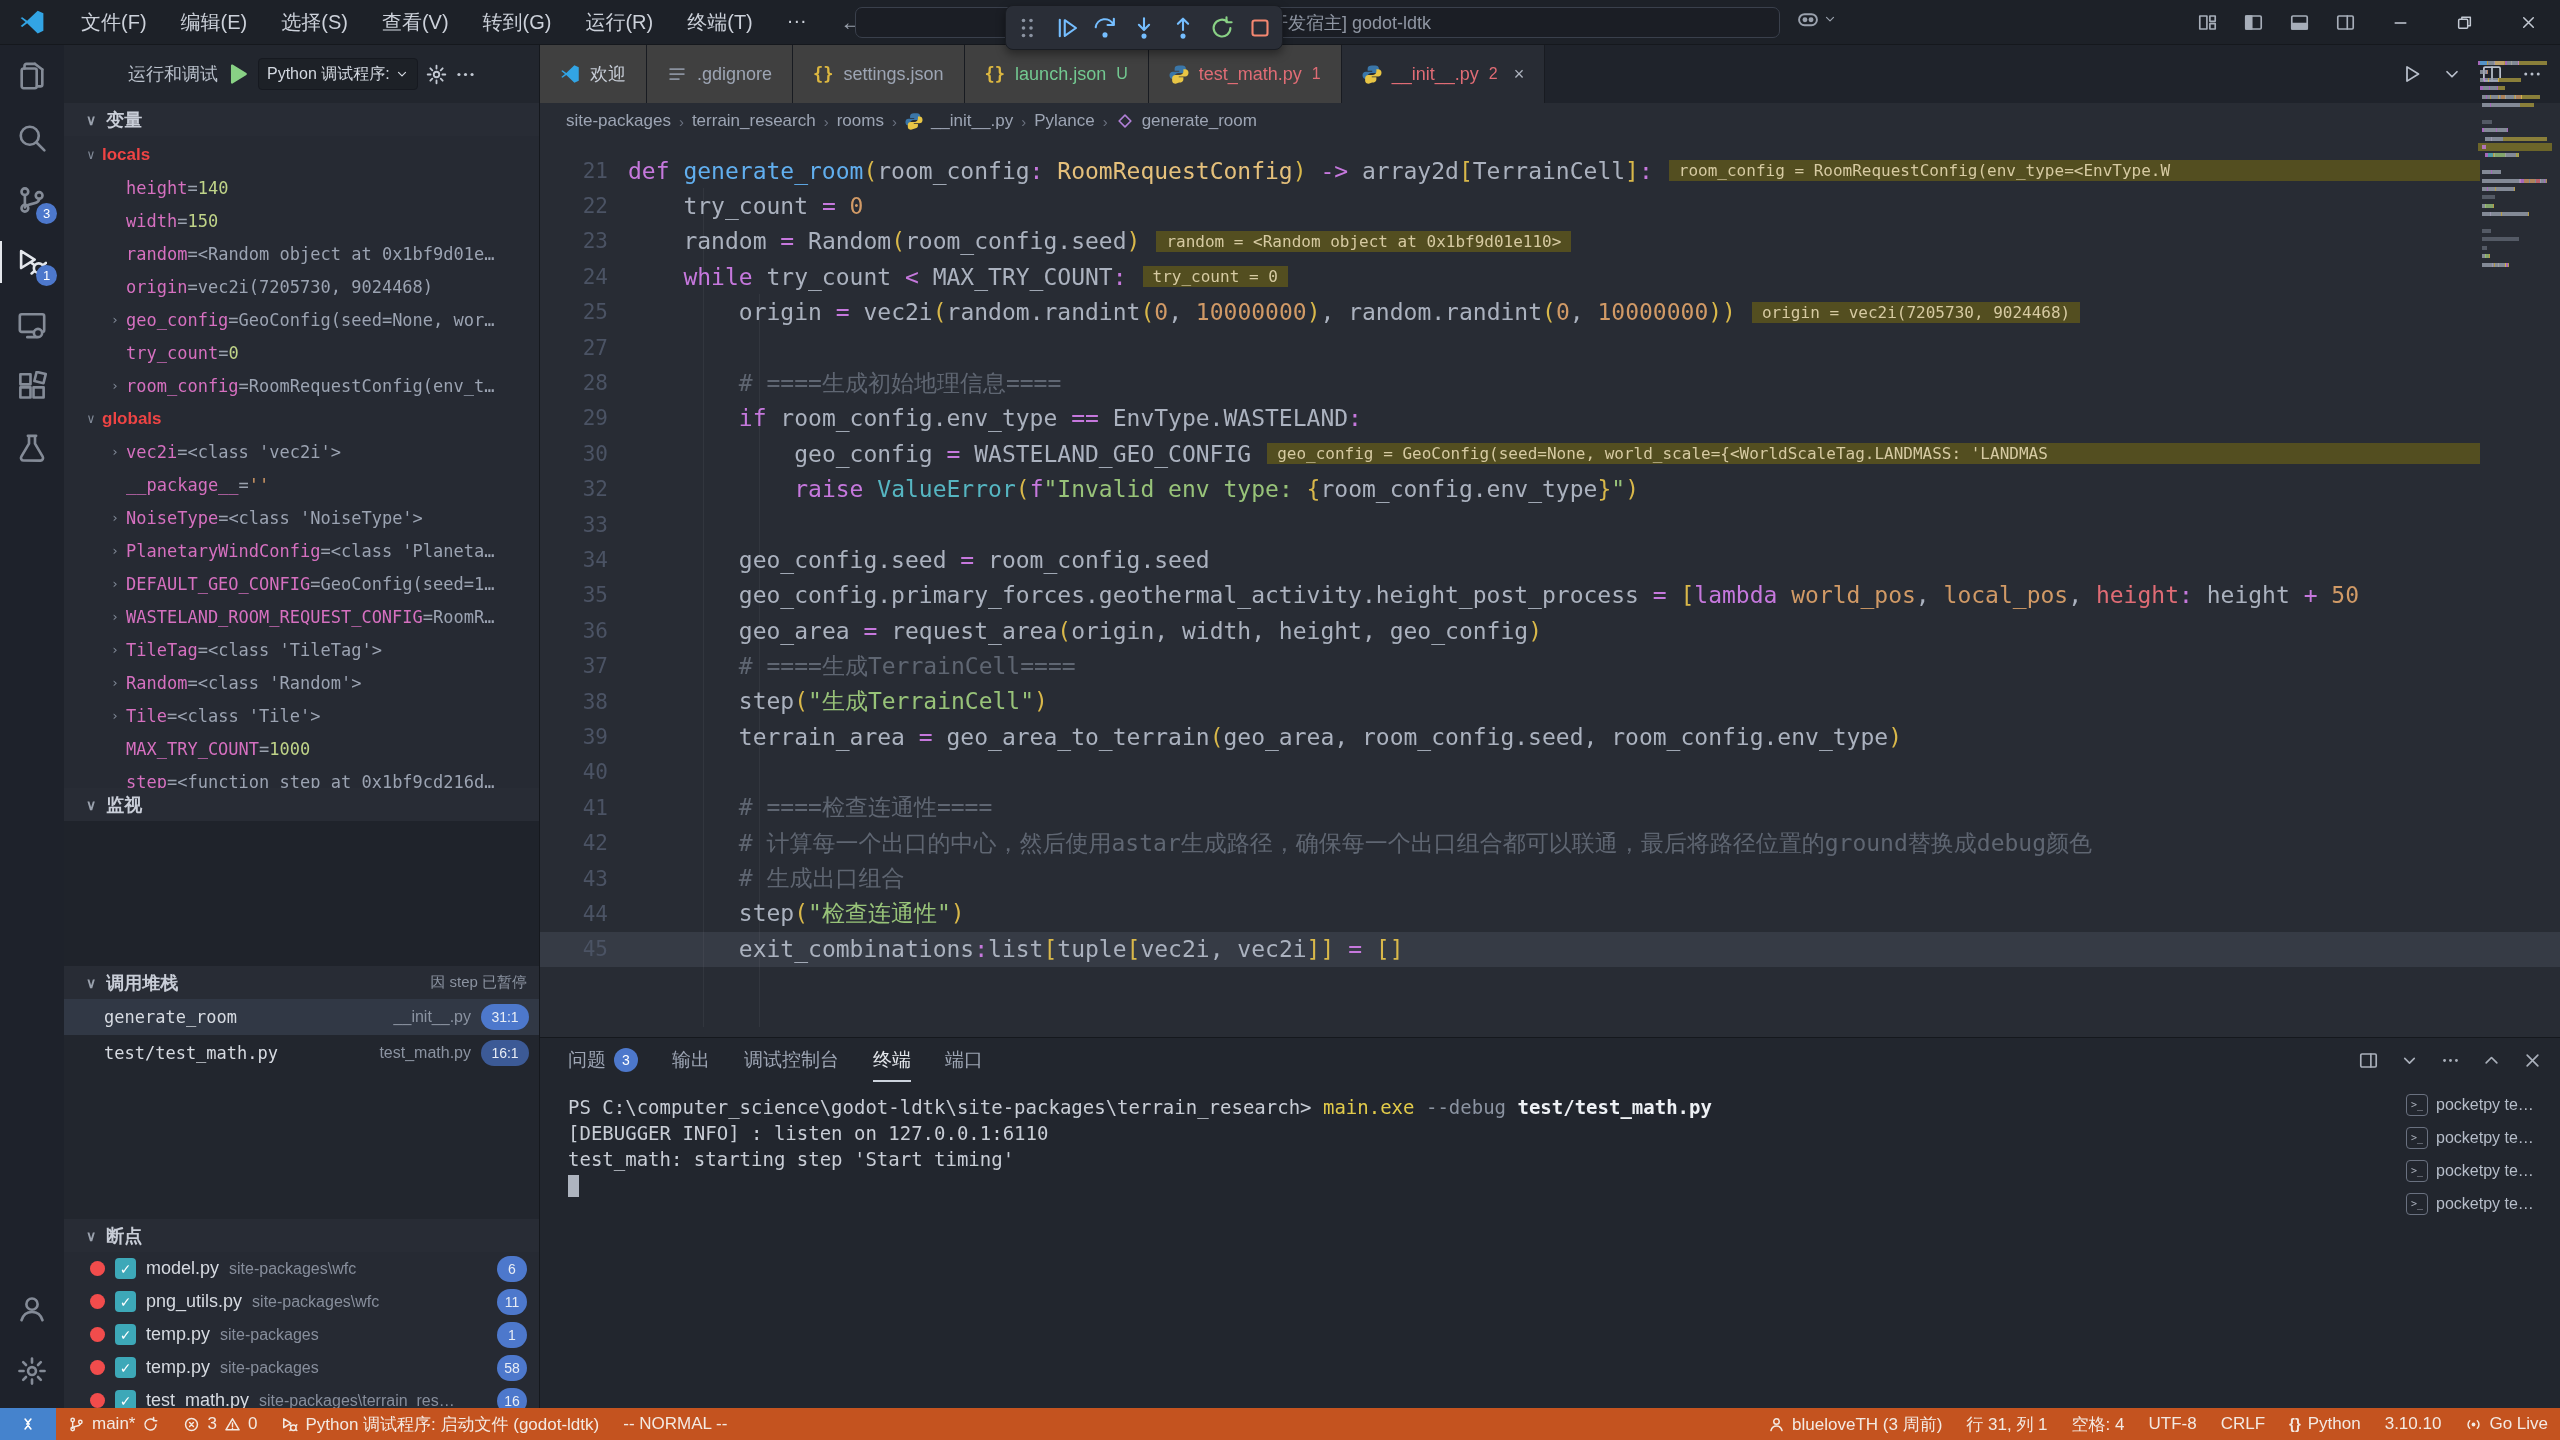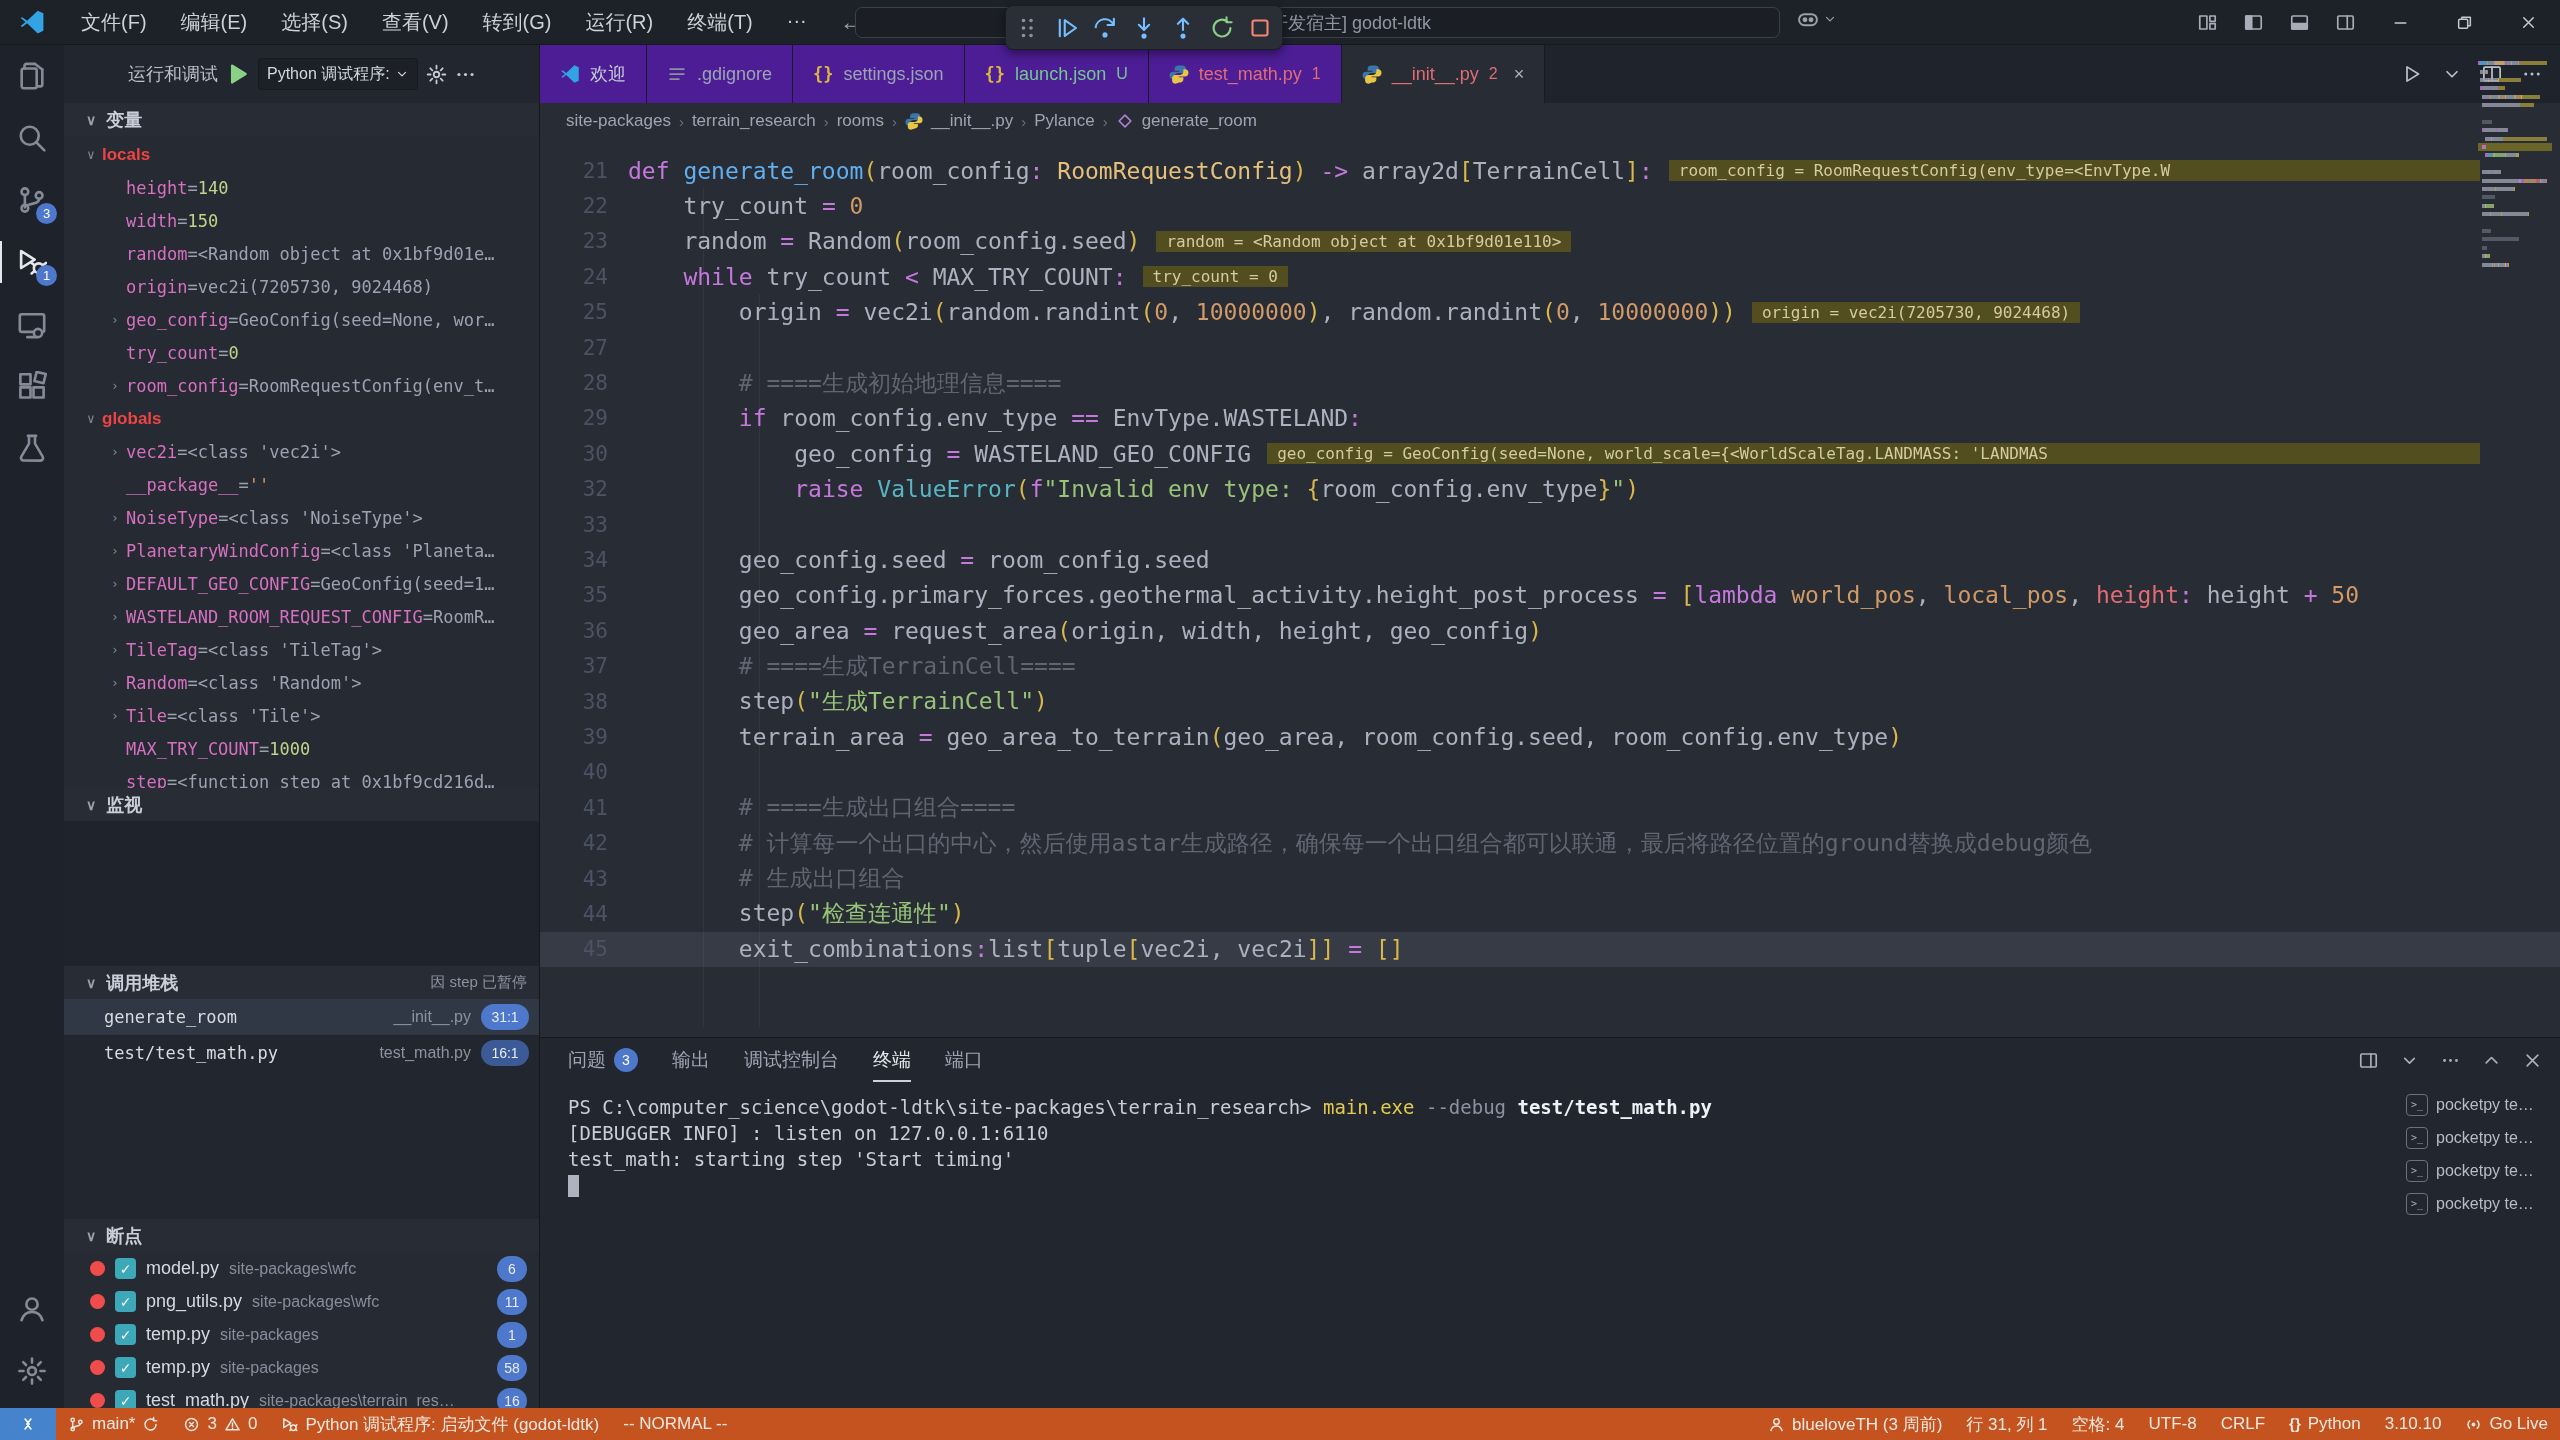--- a/index.html
+++ b/index.html
@@ -71,21 +71,21 @@
   .bp-check { width:21px; height:21px; border-radius:4px; background:var(--check); color:#fff; font-size:14px;
     display:flex; align-items:center; justify-content:center; flex:none;}
   .bp-file { color:#d6dae1; white-space:nowrap;}
   .bp-path { color:#878e9c; font-size:16px; white-space:nowrap; overflow:hidden; flex:1;}
   .bp-badge { min-width:30px; height:26px; border-radius:13px; background:var(--badge); color:#e8edf5; font-size:14px;
     display:flex; align-items:center; justify-content:center; padding:0 6px; flex:none;}
 
   
   #editorcol { flex:1; position:relative; background:#282c34; }
   #tabbar { position:absolute; top:0; left:0; right:0; height:58px; background:#1f232b; display:flex; }
-  .tab { height:58px; display:flex; align-items:center; gap:10px; padding:0 20px; background:#4c1d95;
+  .tab { height:58px; display:flex; align-items:center; gap:10px; padding:0 20px; background:#404040;
     border-right:1px solid #181b21; font-size:18px; white-space:nowrap;}
   .tab.active { background:#282c34; }
   .tab .suffix { font-size:16px; }
   .tab .close { margin-left:6px; color:#aeb4bf; font-size:18px;}
   #editor-actions { margin-left:auto; display:flex; align-items:center; gap:20px; padding-right:18px; color:#b9c0cc;}
   #breadcrumbs { position:absolute; top:58px; left:0; right:0; height:36px; display:flex; align-items:center;
     padding-left:26px; font-size:17px; color:#9da5b4; gap:8px; background:#282c34;}
   #breadcrumbs .sep { color:#6b7280; font-size:15px; }
   #code { position:absolute; top:94px; left:0; right:0; height:898px; overflow:hidden; padding-top:14px; }
   .crow { height:35.4px; display:flex; align-items:center; position:relative; font-size:23px;
@@ -740,21 +740,21 @@
           <div class="crow"><span class="ln">30</span><span style="padding-left: 166.2px;"><span class="tok-v">geo_config </span><span class="tok-op">=</span><span class="tok-v"> WASTELAND_GEO_CONFIG</span></span><span class="ann mono fill">geo_config = GeoConfig(seed=None, world_scale={&lt;WorldScaleTag.LANDMASS: 'LANDMAS</span></div>
           <div class="crow"><span class="ln">32</span><span style="padding-left: 166.2px;"><span class="tok-kw">raise </span><span class="tok-cyan">ValueError</span><span class="tok-pr">(</span><span class="tok-kw">f</span><span class="tok-str">"Invalid env type: </span><span class="tok-pr">{</span><span class="tok-v">room_config.env_type</span><span class="tok-pr">}</span><span class="tok-str">"</span><span class="tok-pr">)</span></span></div>
           <div class="crow"><span class="ln">33</span><span style="padding-left: 0px;"></span></div>
           <div class="crow"><span class="ln">34</span><span style="padding-left: 110.8px;"><span class="tok-v">geo_config.seed </span><span class="tok-op">=</span><span class="tok-v"> room_config.seed</span></span></div>
           <div class="crow"><span class="ln">35</span><span style="padding-left: 110.8px;"><span class="tok-v">geo_config.primary_forces.geothermal_activity.height_post_process </span><span class="tok-op">=</span><span class="tok-v"> </span><span class="tok-pr">[</span><span class="tok-kw">lambda </span><span class="tok-prm">world_pos</span><span class="tok-v">, </span><span class="tok-prm">local_pos</span><span class="tok-v">, </span><span class="tok-red">height</span><span class="tok-op">:</span><span class="tok-v"> height </span><span class="tok-op">+</span><span class="tok-v"> </span><span class="tok-num">50</span></span></div>
           <div class="crow"><span class="ln">36</span><span style="padding-left: 110.8px;"><span class="tok-v">geo_area </span><span class="tok-op">=</span><span class="tok-v"> request_area</span><span class="tok-pr">(</span><span class="tok-v">origin, width, height, geo_config</span><span class="tok-pr">)</span></span></div>
           <div class="crow"><span class="ln">37</span><span style="padding-left: 110.8px;"><span class="tok-cmt"># ====生成TerrainCell====</span></span></div>
           <div class="crow"><span class="ln">38</span><span style="padding-left: 110.8px;"><span class="tok-v">step</span><span class="tok-pr">(</span><span class="tok-str">"生成TerrainCell"</span><span class="tok-pr">)</span></span></div>
           <div class="crow"><span class="ln">39</span><span style="padding-left: 110.8px;"><span class="tok-v">terrain_area </span><span class="tok-op">=</span><span class="tok-v"> geo_area_to_terrain</span><span class="tok-pr">(</span><span class="tok-v">geo_area, room_config.seed, room_config.env_type</span><span class="tok-pr">)</span></span></div>
           <div class="crow"><span class="ln">40</span><span style="padding-left: 0px;"></span></div>
-          <div class="crow"><span class="ln">41</span><span style="padding-left: 110.8px;"><span class="tok-cmt"># ====生成出口组合====</span></span></div>
+          <div class="crow"><span class="ln">41</span><span style="padding-left: 110.8px;"><span class="tok-cmt"># ====检查连通性====</span></span></div>
           <div class="crow"><span class="ln">42</span><span style="padding-left: 110.8px;"><span class="tok-cmt"># 计算每一个出口的中心，然后使用astar生成路径，确保每一个出口组合都可以联通，最后将路径位置的ground替换成debug颜色</span></span></div>
           <div class="crow"><span class="ln">43</span><span style="padding-left: 110.8px;"><span class="tok-cmt"># 生成出口组合</span></span></div>
           <div class="crow"><span class="ln">44</span><span style="padding-left: 110.8px;"><span class="tok-v">step</span><span class="tok-pr">(</span><span class="tok-str">"检查连通性"</span><span class="tok-pr">)</span></span></div>
           <div class="crow sel"><span class="ln">45</span><span style="padding-left: 110.8px;"><span class="tok-v">exit_combinations</span><span class="tok-op">:</span><span class="tok-v">list</span><span class="tok-pr">[</span><span class="tok-v">tuple</span><span class="tok-pr">[</span><span class="tok-v">vec2i, vec2i</span><span class="tok-pr">]</span><span class="tok-pr">]</span><span class="tok-op"> = </span><span class="tok-pr">[]</span></span></div>
         </div>
       <div id="minimap">
           <div class="mm-row">
             <span class="mm-seg" style="width: 0px;"></span>
             <span class="mm-seg" style="width: 2.2px; background: rgb(198, 120, 221); opacity: 0.8;"></span>
             <span class="mm-seg" style="width: 7.15px; background: rgb(97, 175, 239); opacity: 0.8;"></span>

